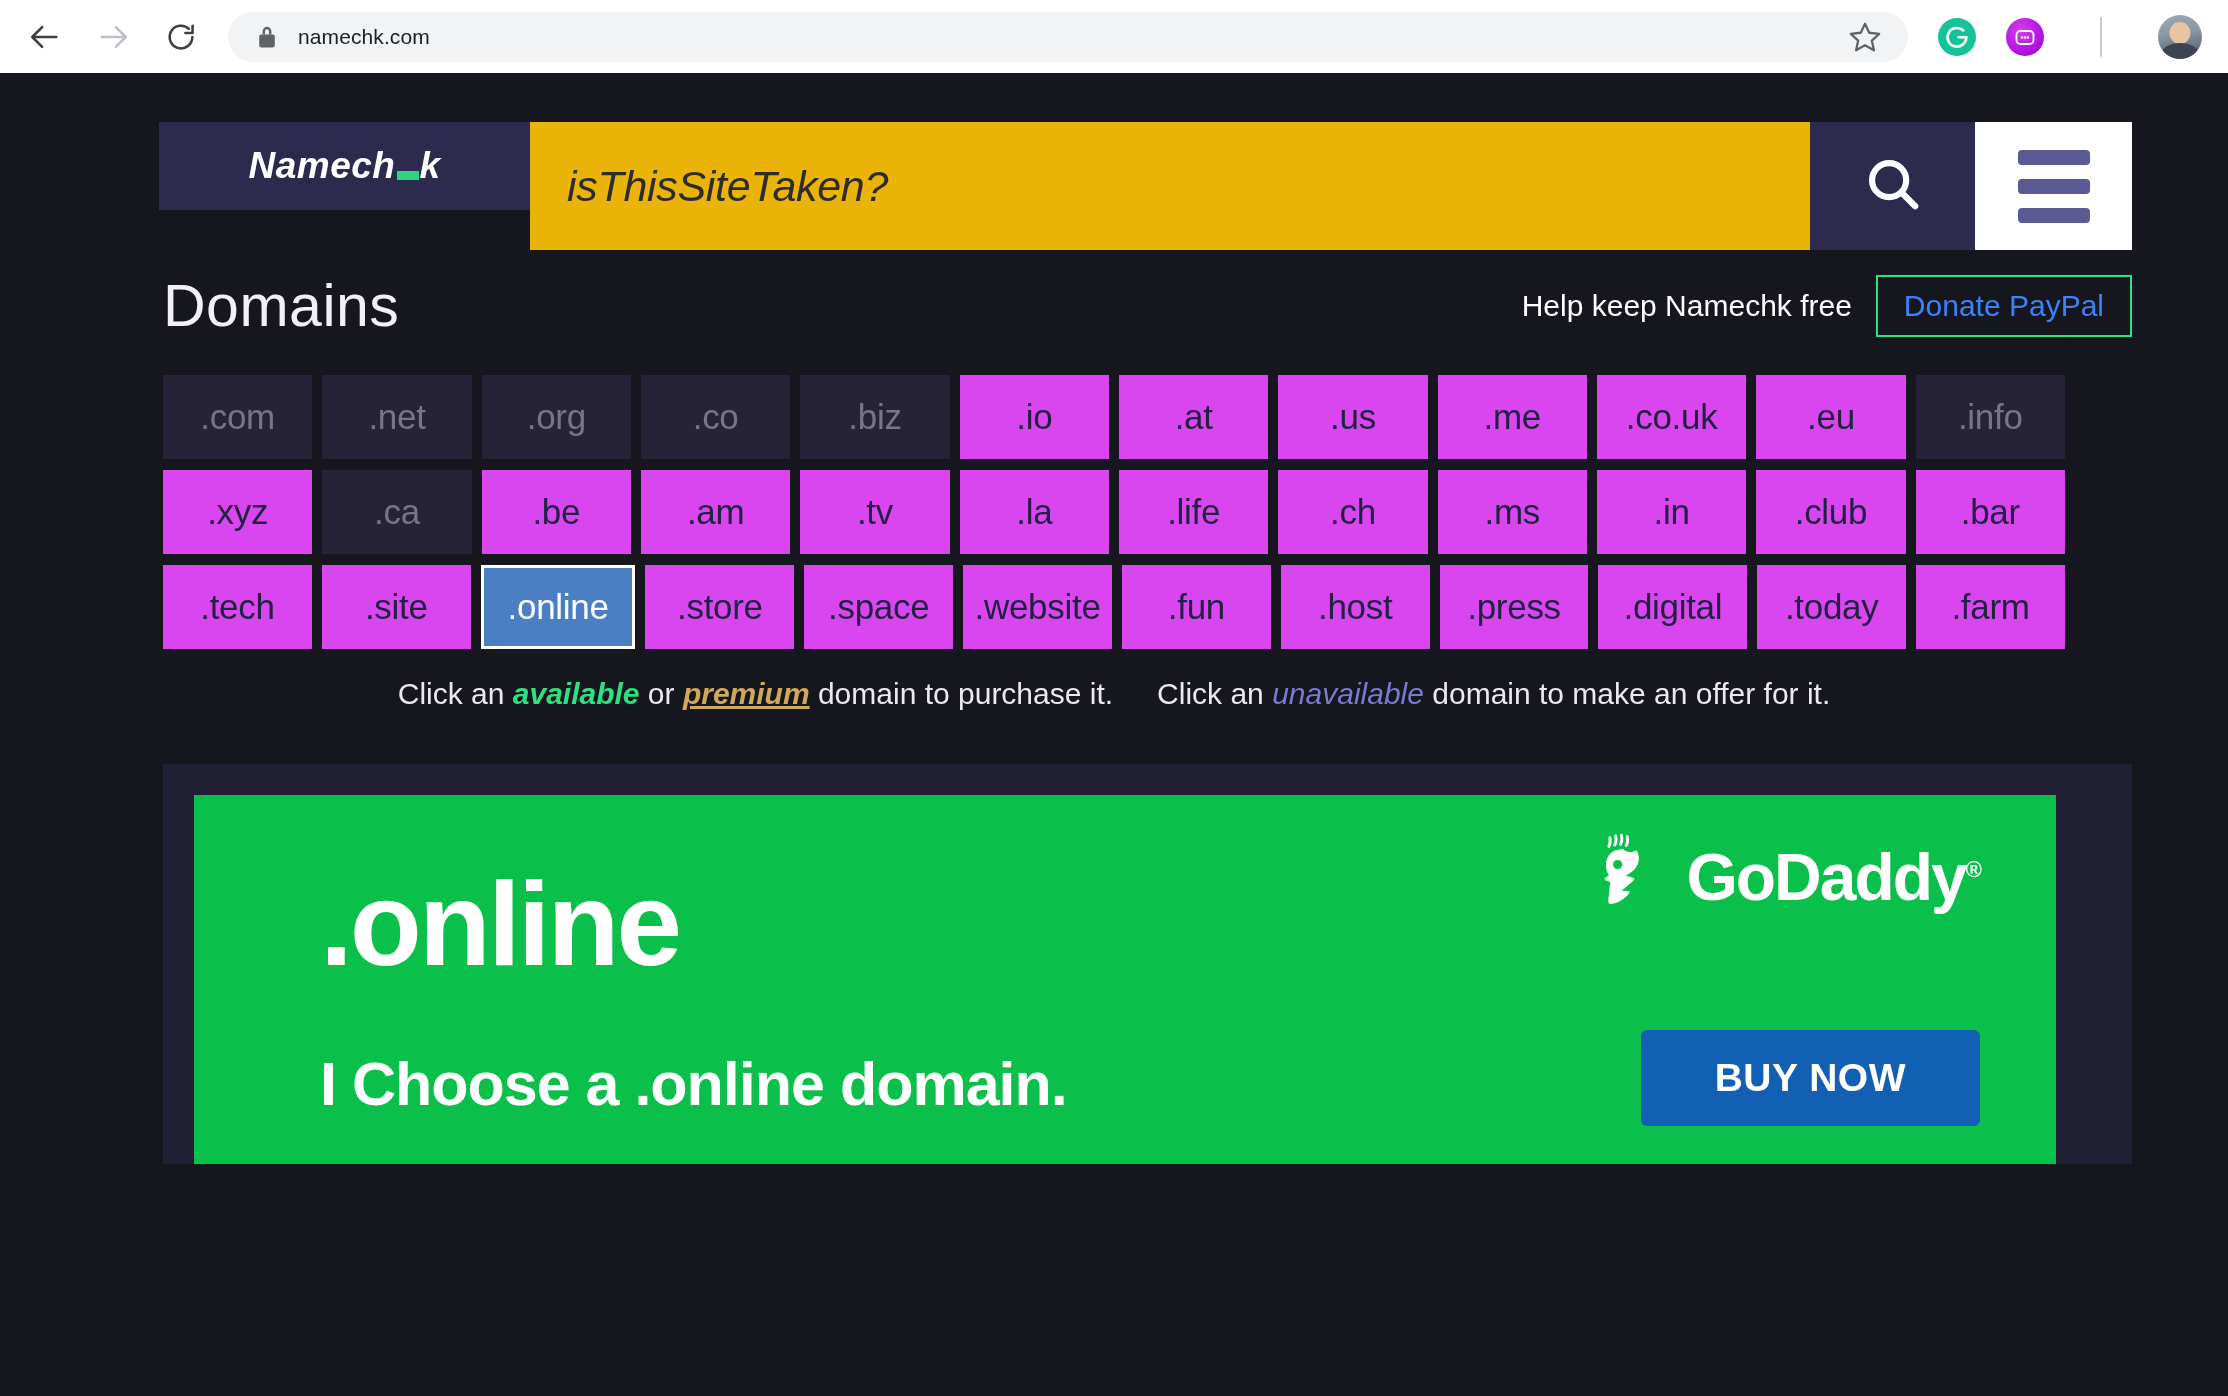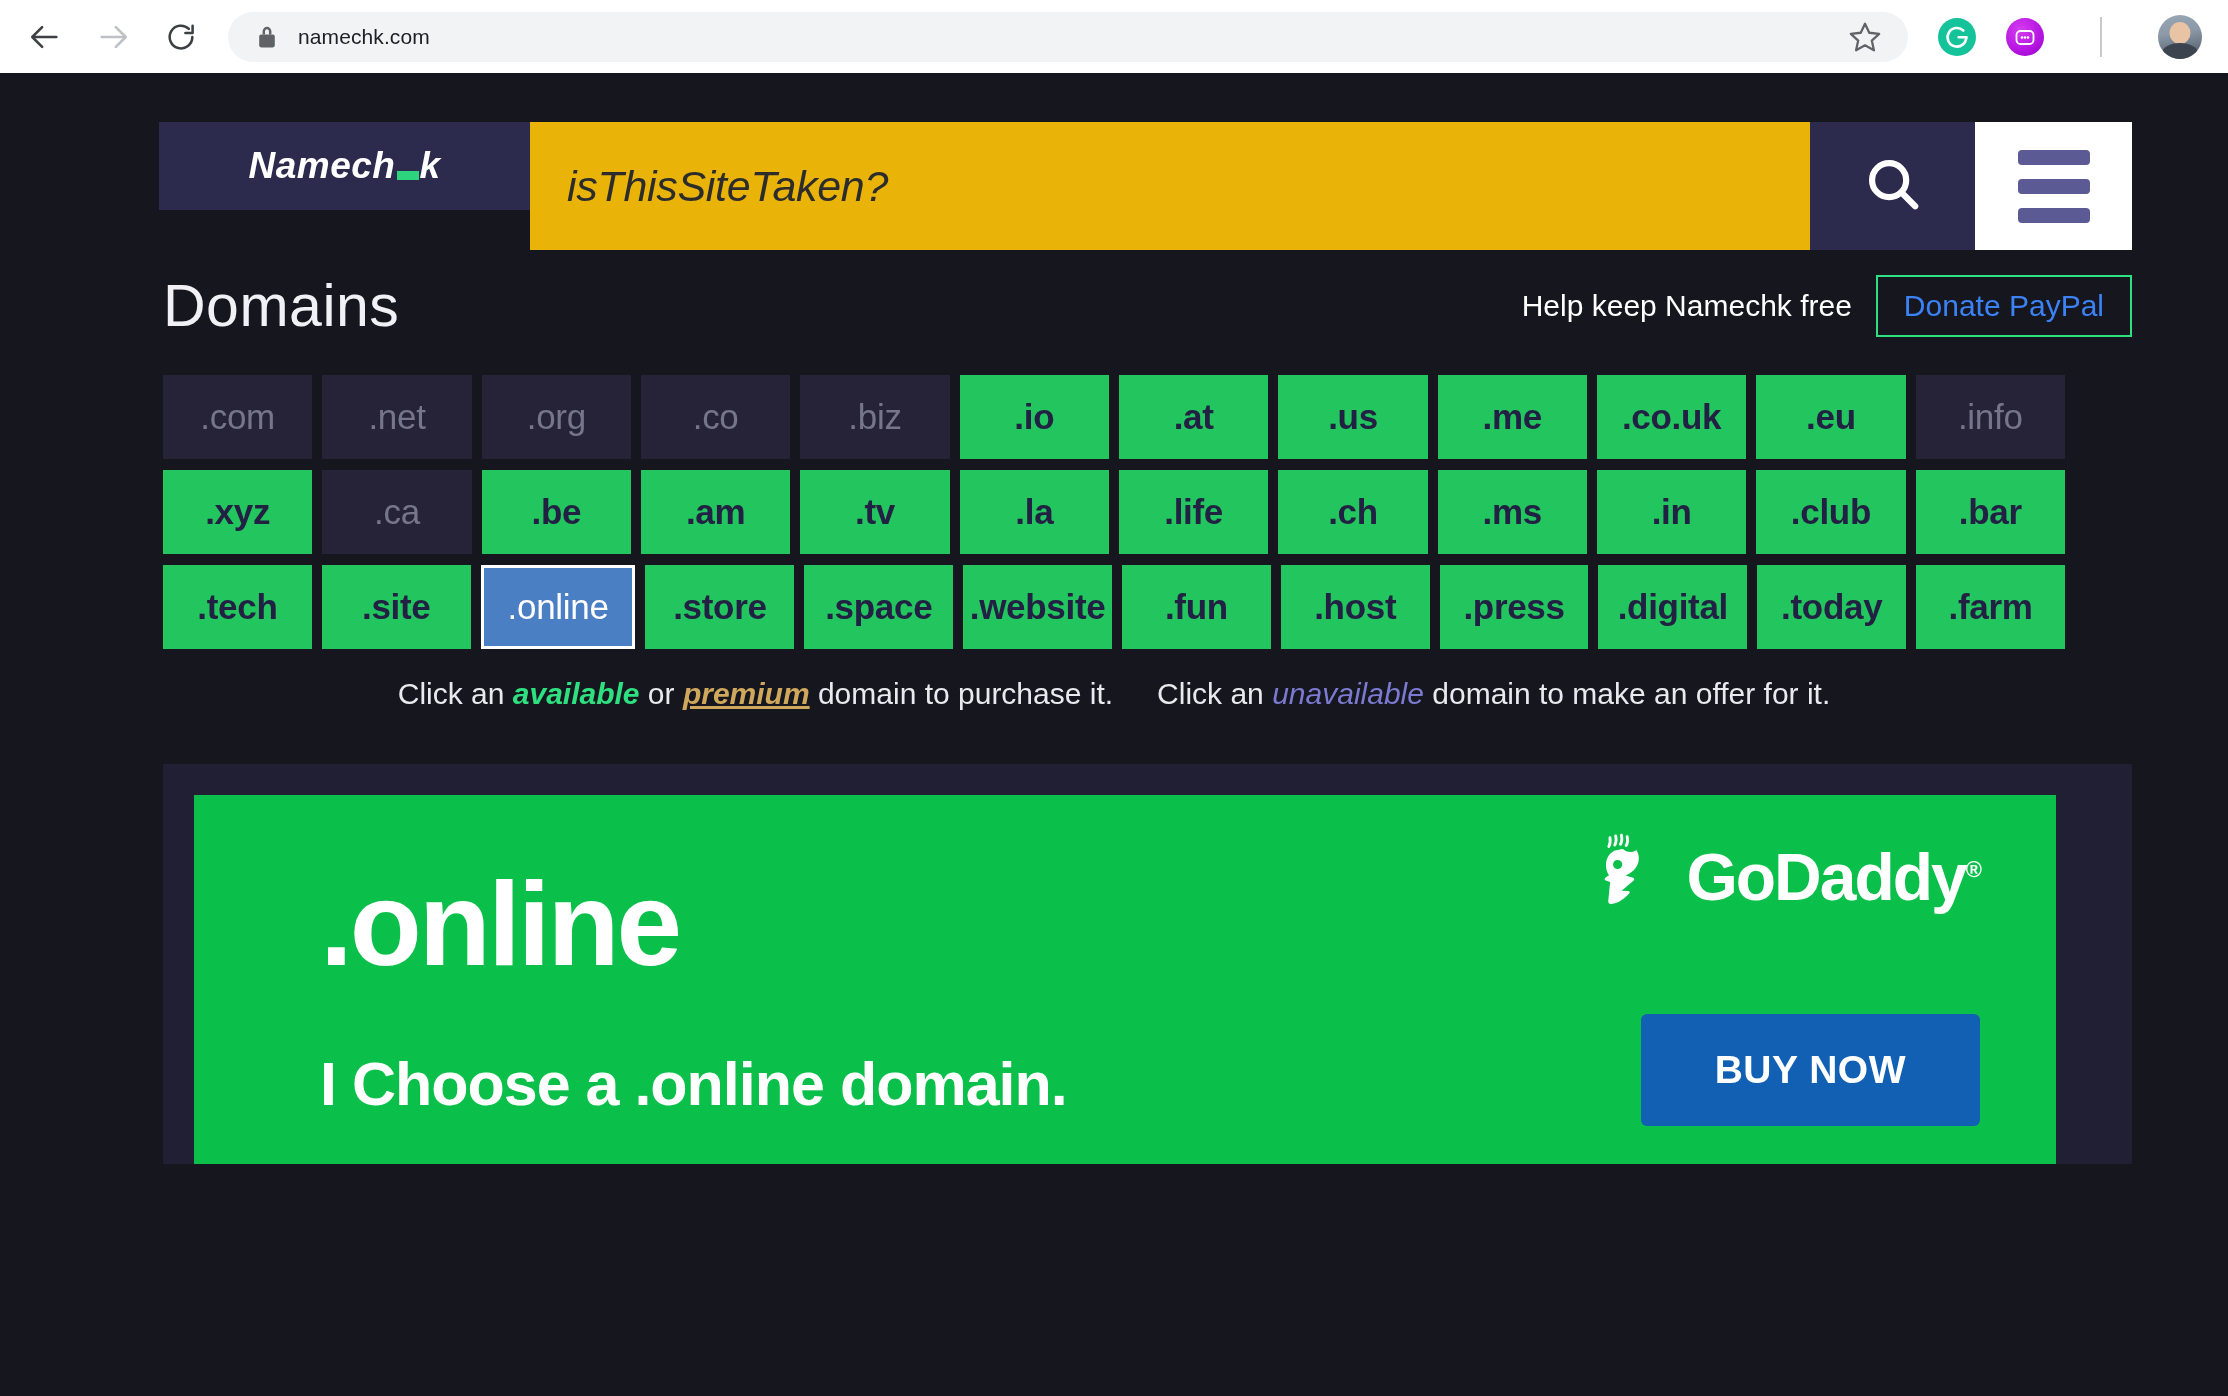--- a/index.html
+++ b/index.html
@@ -122,21 +122,21 @@
   .domain-grid { padding: 13px 163px 0 163px; }
   .domain-row { display: flex; gap: 10px; margin-bottom: 11px; }
   .tile {
     flex: 1 1 0; height: 84px; min-width: 0;
     display: flex; align-items: center; justify-content: center;
     font-size: 35px; letter-spacing: -0.3px;
     white-space: nowrap;
     cursor: pointer;
     position: relative;
   }
-  .tile.available { background:#22c55e; color:#232143;font-weight:bold; }
+  .tile.available { background:#d946ef; color:#232143; }
   .tile.unavailable { background:#262338; color:#76758a; }
   .tile.selected {
     background:#4a7fc4; color:#ffffff;
     border: 3px solid #ffffff;
   }
   .tile .tile-label { overflow: visible; }
 
   
   .legend {
     display:flex; justify-content:center; gap: 44px;
@@ -175,21 +175,21 @@
     display:flex; align-items:center; gap: 16px;
   }
   .godaddy-text {
     color:#ffffff; font-size: 66px; font-weight: bold; letter-spacing: -2px;
   }
   .godaddy-reg { font-size: 22px; vertical-align: super; }
   .buy-now {
     position:absolute; right: 76px; bottom: 38px;
     background:#1260b4; color:#ffffff;
     font-size: 39px; font-weight: bold; letter-spacing: 0.5px;
-    padding: 34px 74px; border-radius: 6px; border: none;
+    padding: 26px 74px; border-radius: 6px; border: none;
     font-family: "Liberation Sans", sans-serif; cursor: pointer;
   }
 </style>
 </head>
 <body>
 
 <div class="browser-bar">
   <div class="nav-btns">
     <div class="nav-btn">
       <span>

